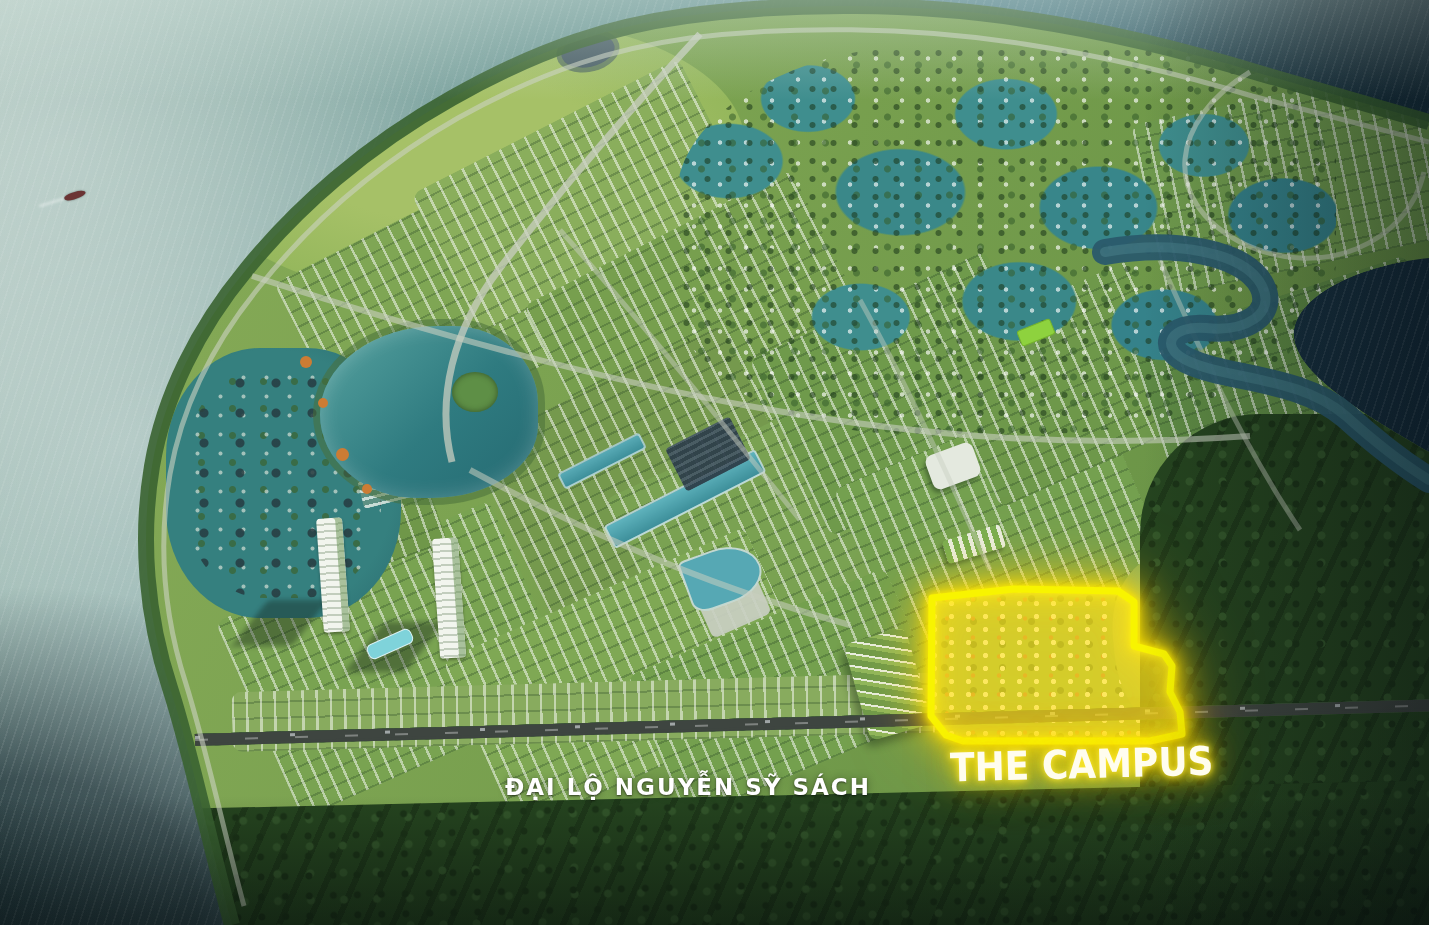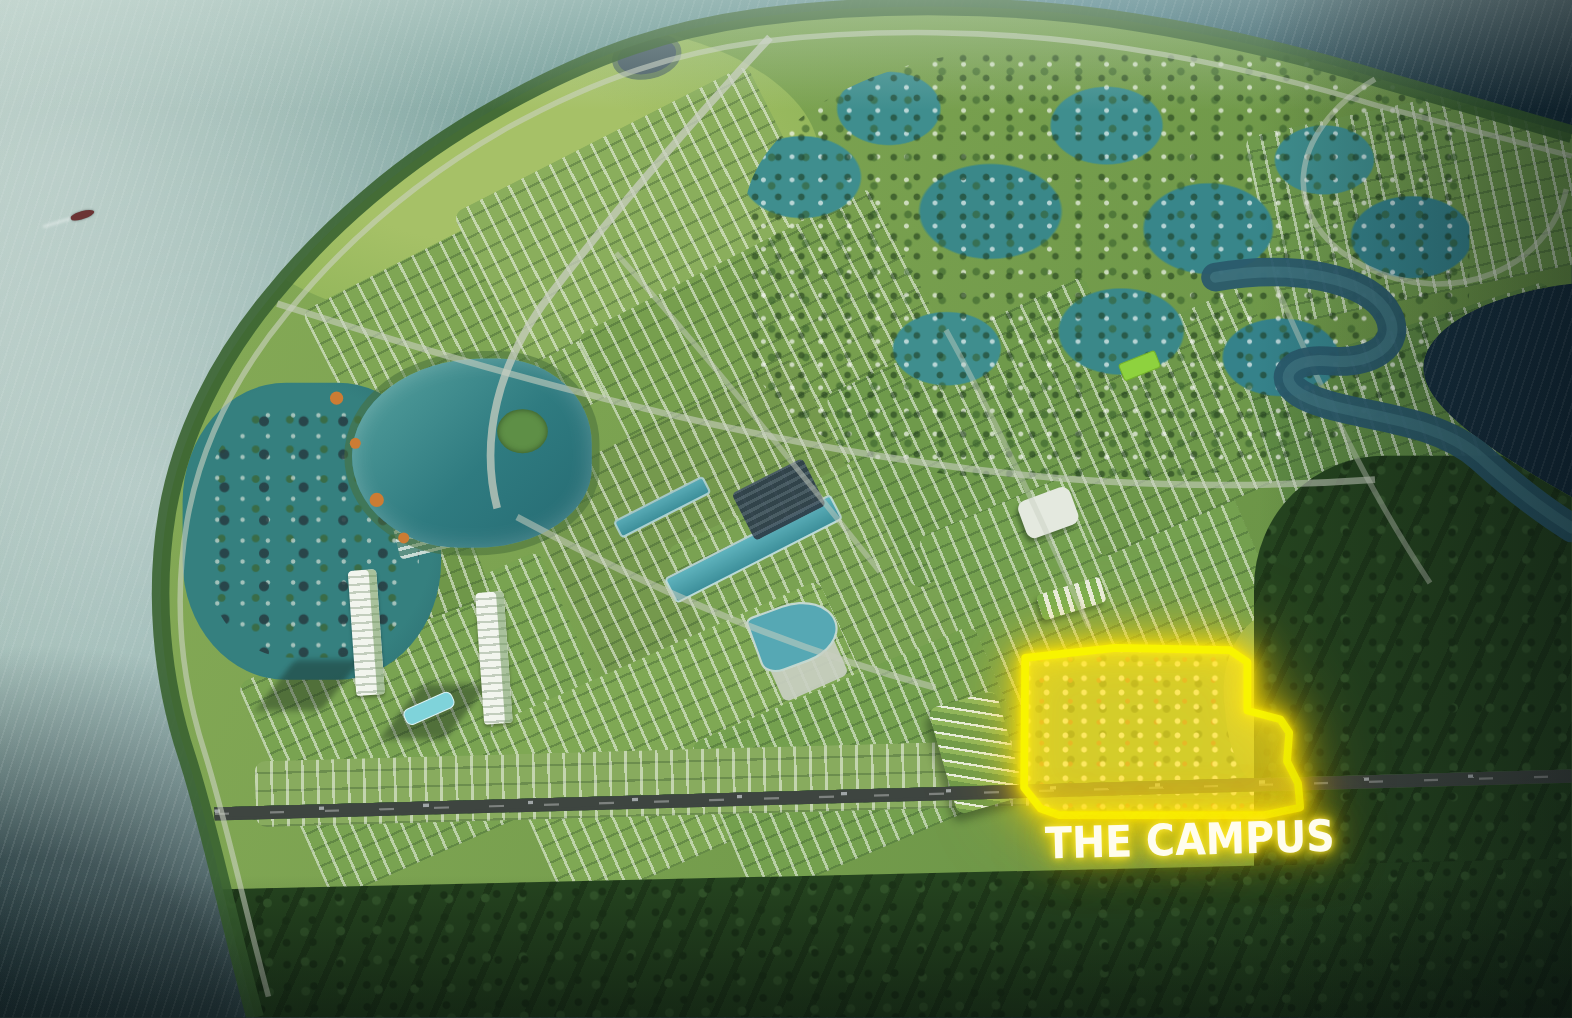--- a/index.html
+++ b/index.html
@@ -258,15 +258,16 @@
     <path d="M 1250 72 C 1170 120 1160 200 1240 242 C 1320 282 1408 244 1424 172" fill="none" stroke="#d8dcce" stroke-width="5" opacity="0.5"></path>
     <path d="M 1160 260 C 1200 350 1240 440 1300 530" fill="none" stroke="#cdd2c4" stroke-width="5" opacity="0.45"></path>
     <path d="M 1105 252 C 1175 240 1245 252 1262 286 C 1276 314 1246 332 1206 328 C 1172 325 1158 346 1186 360 C 1226 380 1300 376 1346 416 C 1377 444 1400 462 1429 480" fill="none" stroke="#2a5a6b" stroke-width="26" stroke-linecap="round" opacity="0.95"></path>
     <path d="M 1105 252 C 1175 240 1245 252 1262 286 C 1276 314 1246 332 1206 328 C 1172 325 1158 346 1186 360 C 1226 380 1300 376 1346 416 C 1377 444 1400 462 1429 480" fill="none" stroke="#49818c" stroke-width="10" stroke-linecap="round" opacity="0.5"></path>
     <path class="campus-outline" d="M 932 598 L 1014 589 L 1118 591 L 1134 602 L 1134 646 L 1164 654 L 1172 666 L 1170 692 L 1180 712 L 1182 734 L 1150 741 L 963 741 L 946 735 L 931 716 Z"></path>
   </svg>
 
   <div class="haze"></div>
   <div class="vignette"></div>
 
+  <div class="label-blvd">ĐẠI LỘ NGUYỄN SỸ SÁCH</div>
   <div class="label-campus">THE CAMPUS</div>
 
 </div>
 
 </body></html>

